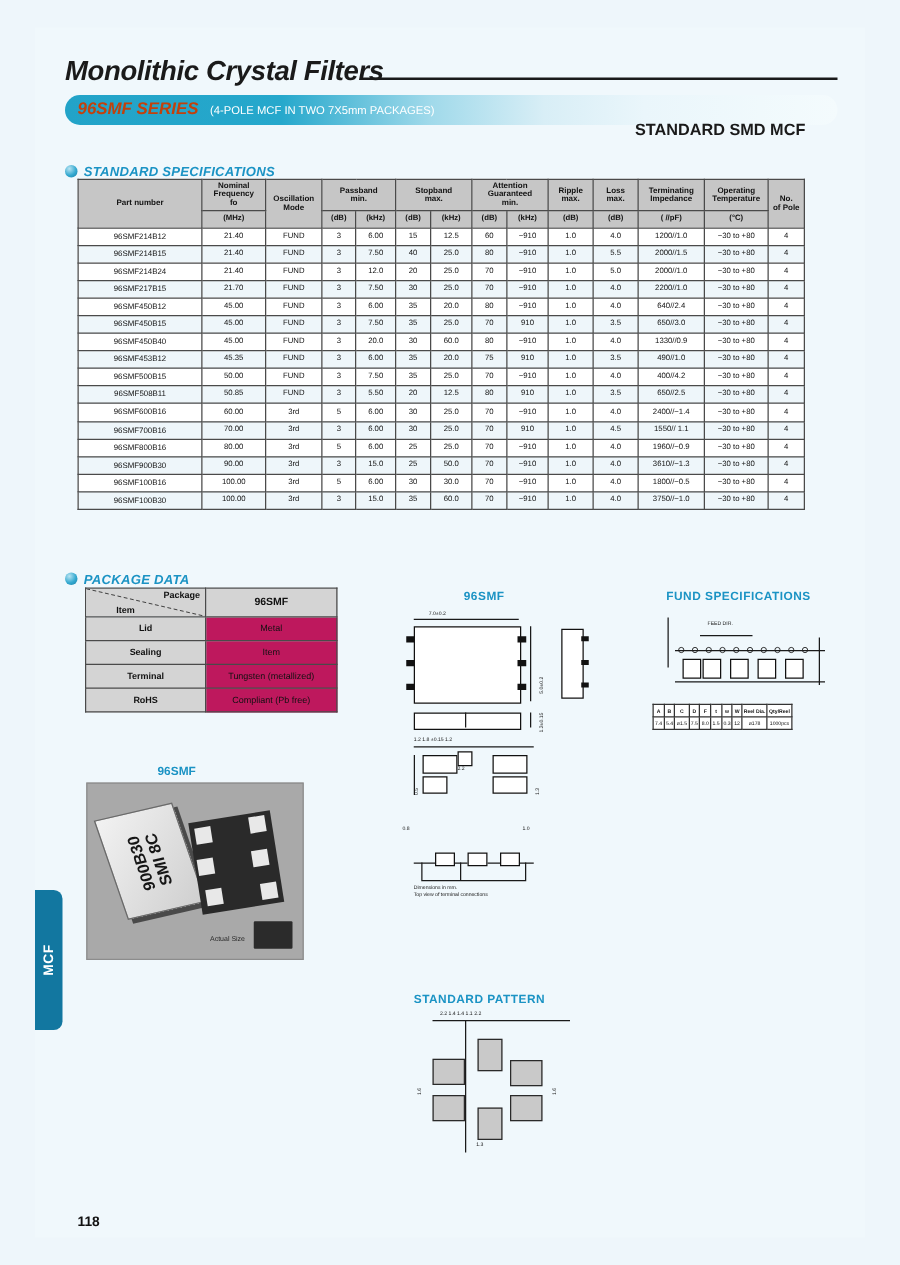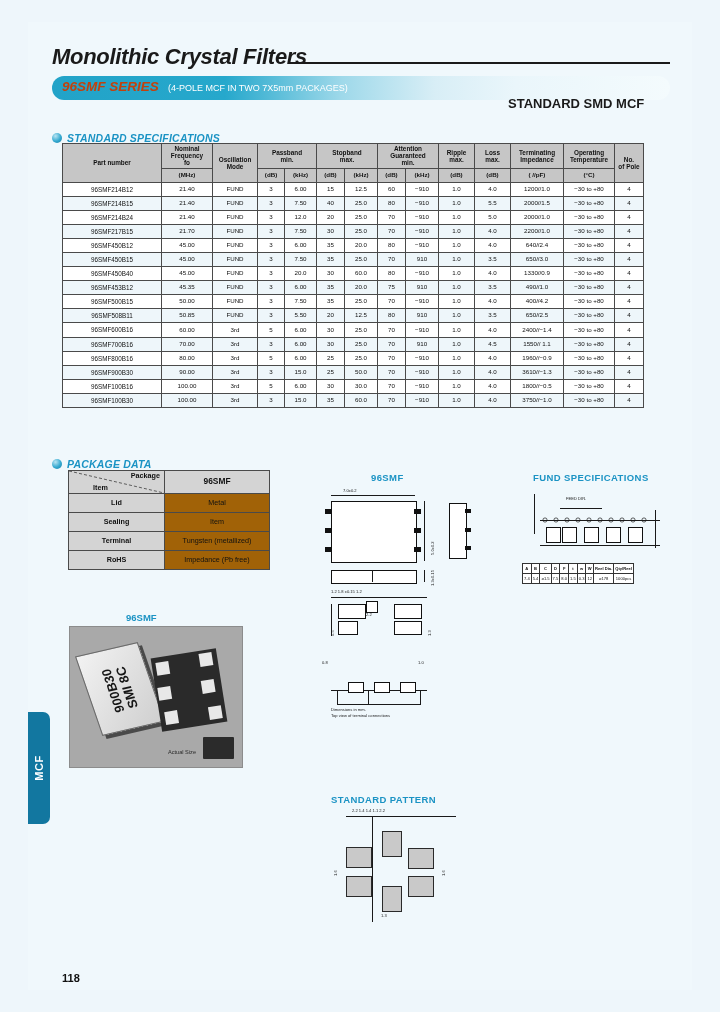--- a/index.html
+++ b/index.html
@@ -158,21 +158,21 @@
     vertical-align: middle;
     height: 16px;
     line-height: 1.15;
   }
   .pkg-table td.k {
     background: #d4d4d4;
     font-weight: bold;
     width: 93px;
   }
   .pkg-table td.v {
-    background: #a16207;
+    background: #be185d;
   }
   .pkg-hdr-cell {
     position: relative;
     height: 20px !important;
   }
   .pkg-hdr-cell .item {
     position: absolute; left: 4px; bottom: 1px;
     font-weight: bold; font-size: 7.2px; padding-left: 20px;
   }
   .pkg-hdr-cell .pack {
@@ -690,21 +690,21 @@
       <tr>
         <td class="k">Sealing</td>
         <td class="v">Item</td>
       </tr>
       <tr>
         <td class="k">Terminal</td>
         <td class="v">Tungsten (metallized)</td>
       </tr>
       <tr>
         <td class="k">RoHS</td>
-        <td class="v">Impedance (Pb free)</td>
+        <td class="v">Compliant (Pb free)</td>
       </tr>
     </tbody>
   </table>
 
   <div class="photo-title">96SMF</div>
   <div class="photo-box">
     <div class="pkg3d">
       <div class="mark">
         <span>900B30</span><br>
         <span>SMI 8C</span>

